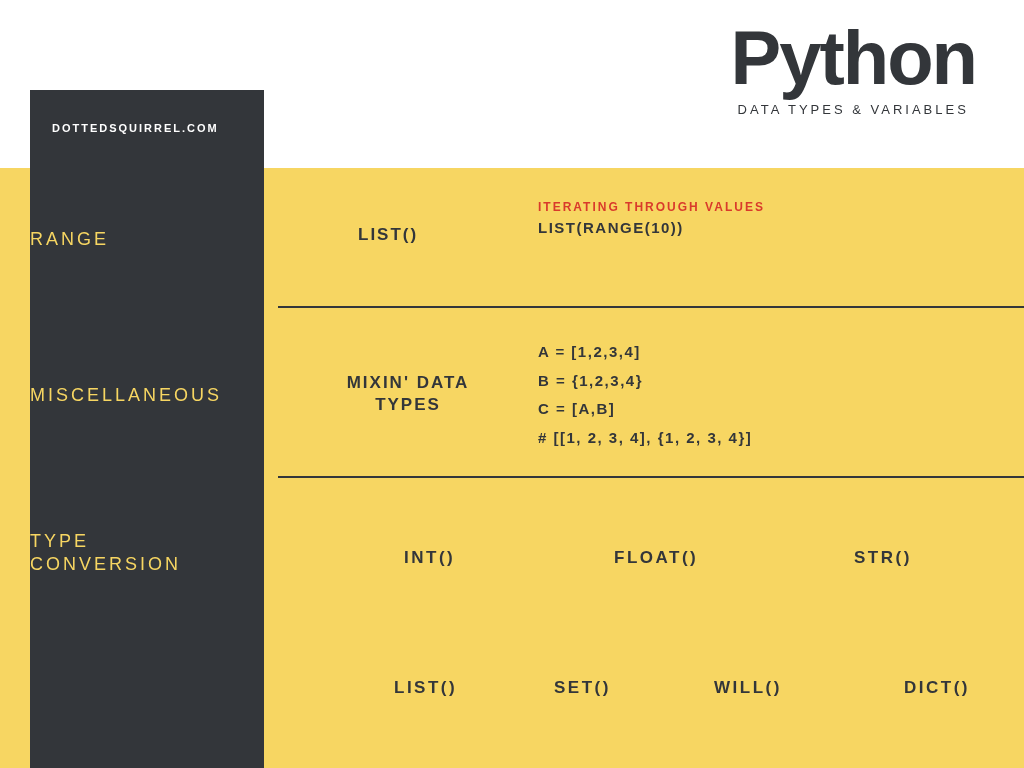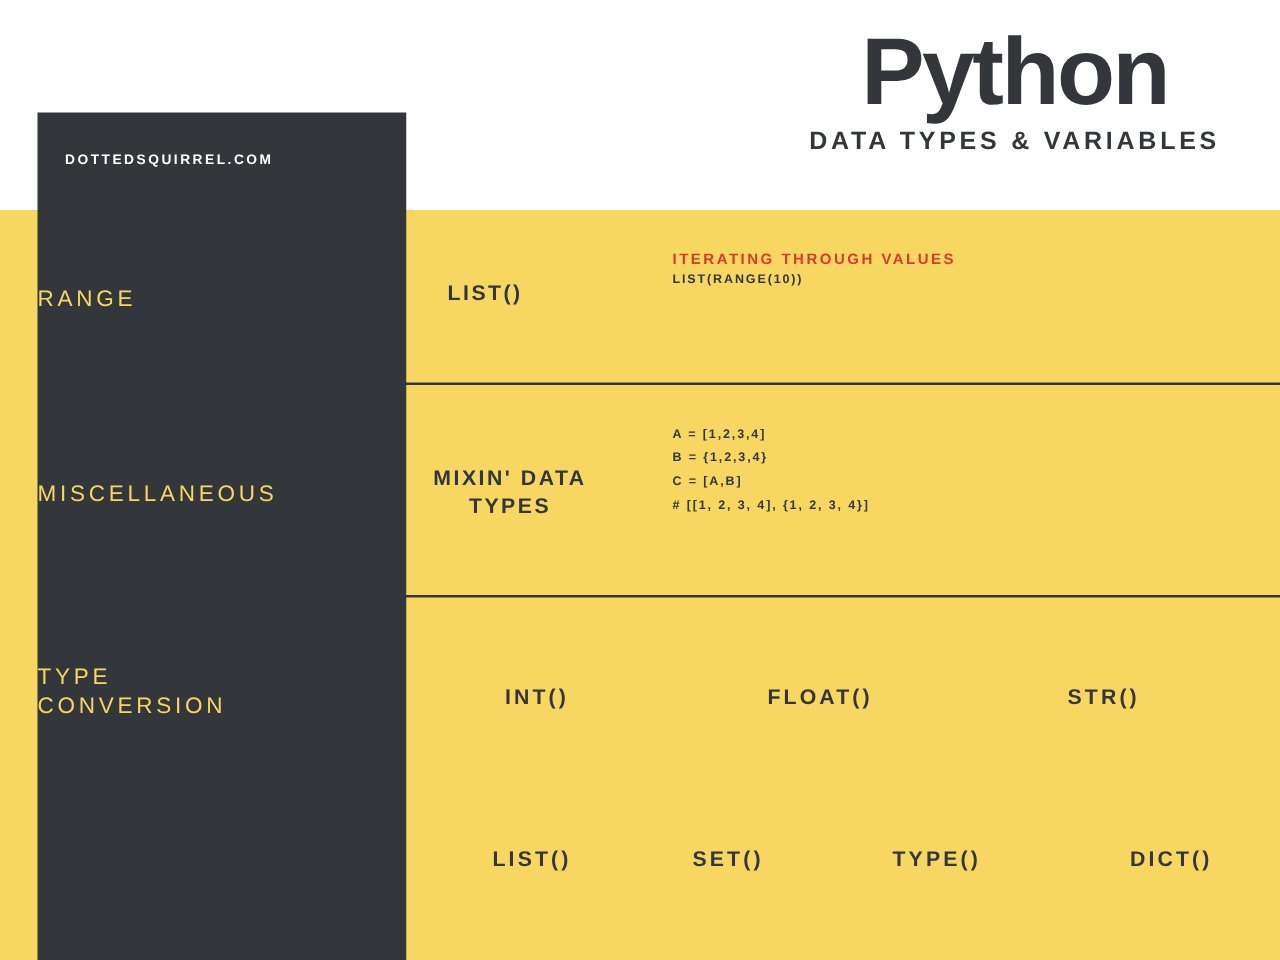--- a/index.html
+++ b/index.html
@@ -18,39 +18,39 @@
     text-align: center;
   }
   .title {
     font-size: 76px;
     font-weight: 900;
     color: #33363a;
     letter-spacing: -2px;
     line-height: 1;
   }
   .subtitle {
-    font-size: 20px;
-    font-weight: 700;
+    font-size: 13px;
+    font-weight: 400;
     color: #33363a;
     letter-spacing: 3px;
     margin-top: 6px;
   }
   .yellow-block {
     position: absolute;
     top: 168px;
     left: 0;
     width: 1024px;
     height: 600px;
     background: #f7d662;
   }
   .sidebar {
     position: absolute;
     top: 90px;
     left: 30px;
-    width: 295px;
+    width: 234px;
     height: 678px;
     background: #33363a;
     color: #ffffff;
   }
   .site {
     position: absolute;
     top: 32px;
     left: 22px;
     font-size: 11px;
     font-weight: 900;
@@ -91,21 +91,21 @@
     text-align: center;
     line-height: 1.3;
   }
   .red-head {
     font-size: 12px;
     font-weight: 900;
     letter-spacing: 2px;
     color: #d93a2b;
   }
   .code-line {
-    font-size: 10px;
+    font-size: 15px;
     font-weight: 900;
     letter-spacing: 1.5px;
     color: #33363a;
     line-height: 1.9;
   }
   .conv {
     position: absolute;
     font-size: 17px;
     font-weight: 900;
     letter-spacing: 2.5px;
@@ -154,17 +154,17 @@
       <div class="code-line"># [[1, 2, 3, 4], {1, 2, 3, 4}]</div>
     </div>
   </div>
 
   <div class="row row3">
     <div class="conv" style="top:70px; left:90px;">INT()</div>
     <div class="conv" style="top:70px; left:300px;">FLOAT()</div>
     <div class="conv" style="top:70px; left:540px;">STR()</div>
     <div class="conv" style="top:200px; left:80px;">LIST()</div>
     <div class="conv" style="top:200px; left:240px;">SET()</div>
-    <div class="conv" style="top:200px; left:400px;">TYPE()</div>
+    <div class="conv" style="top:200px; left:400px;">WILL()</div>
     <div class="conv" style="top:200px; left:590px;">DICT()</div>
   </div>
 
 </div>
 
 </body></html>

